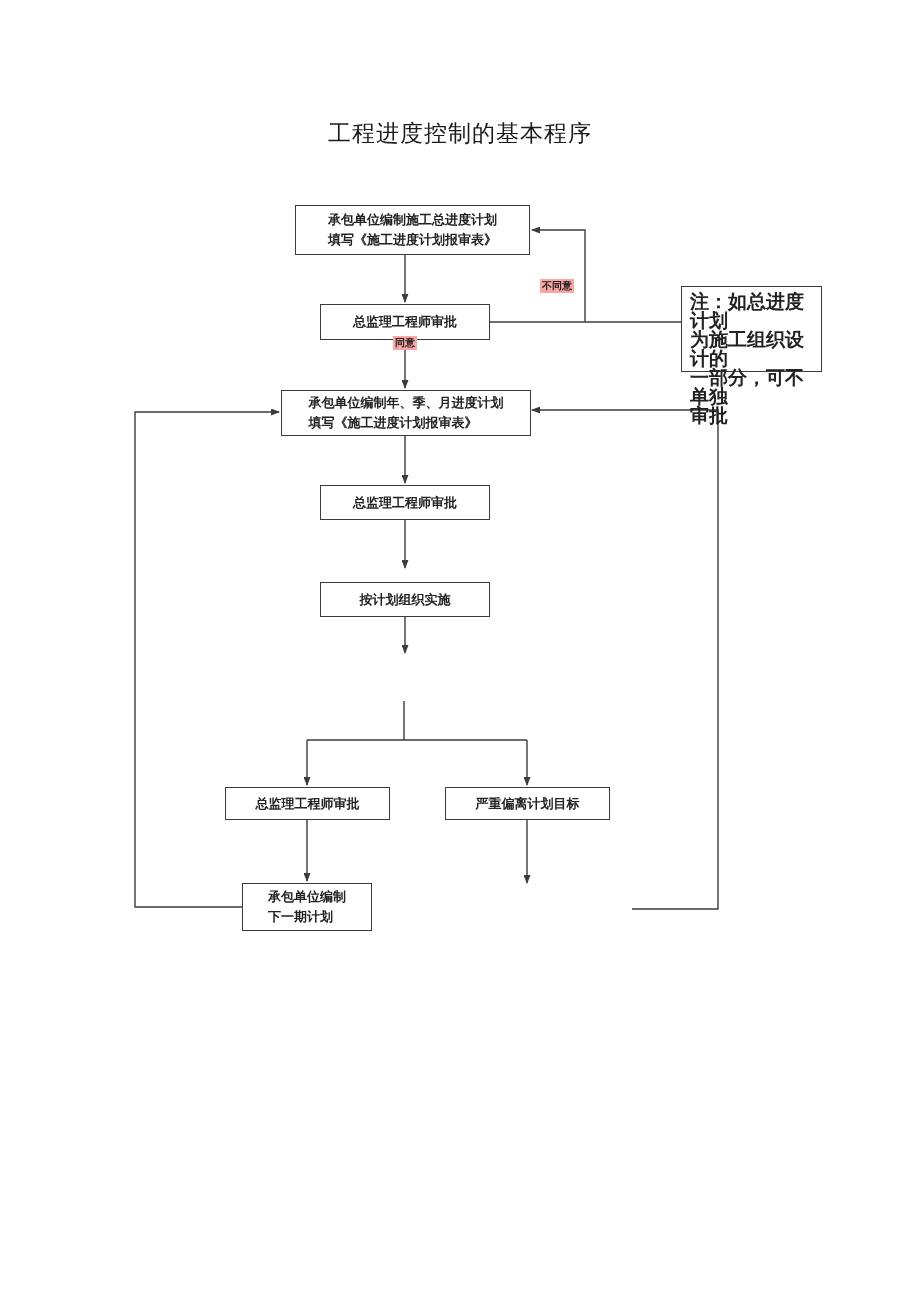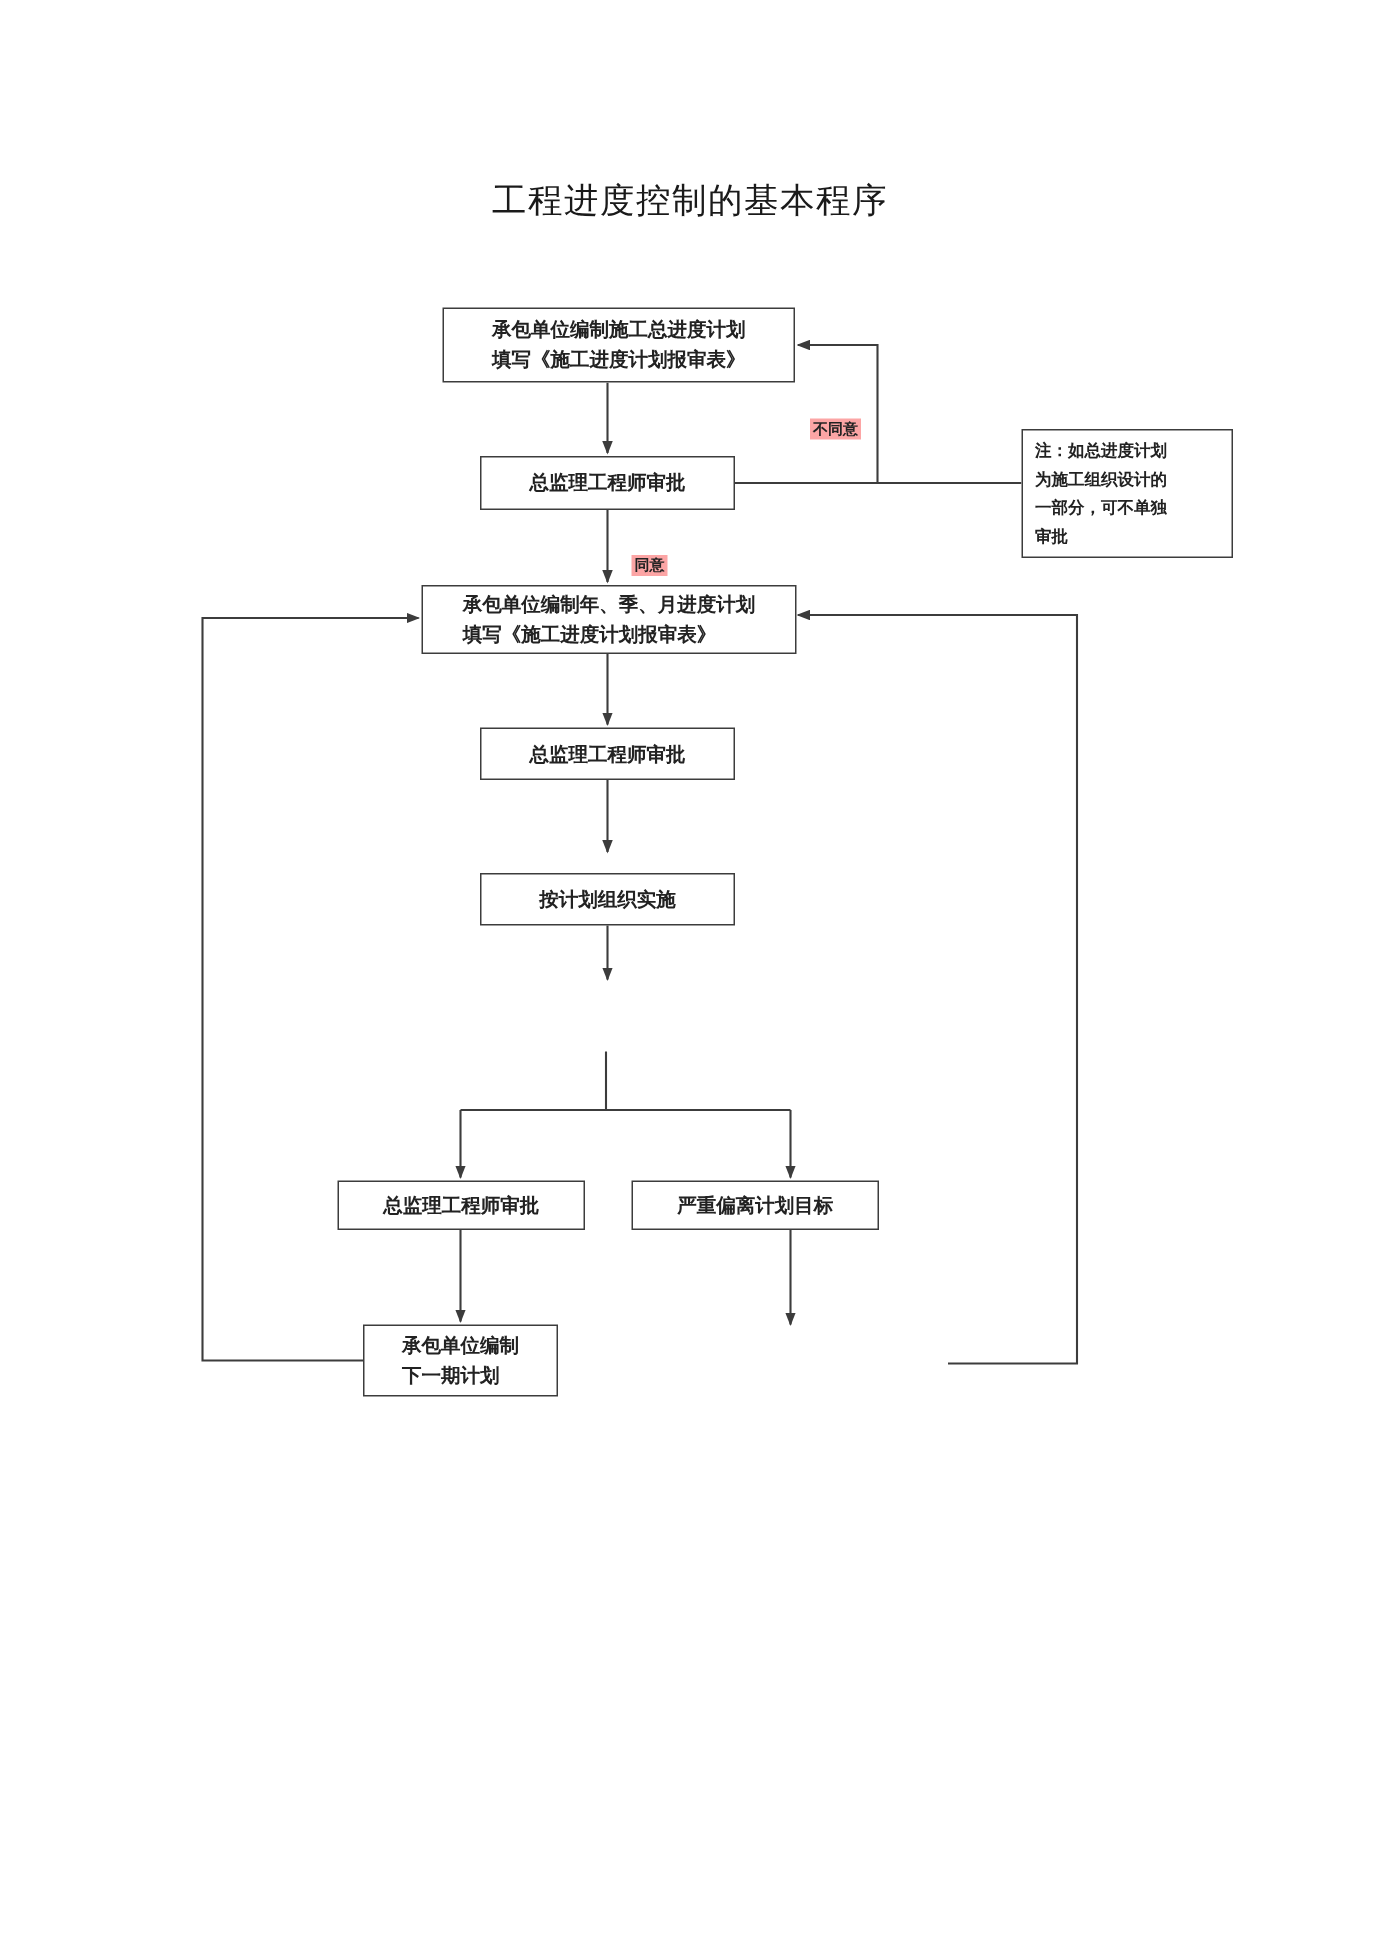--- a/index.html
+++ b/index.html
@@ -45,21 +45,21 @@
     font-weight: bold;
     line-height: 20px;
     white-space: pre-line;
     color: #222222;
   }
   .note-box {
     position: absolute;
     z-index: 2;
     border: 1.4px solid #3c3c3c;
     background: #ffffff;
-    font-size: 11px;
+    font-size: 19px;
     font-weight: bold;
     line-height: 19px;
     white-space: pre-line;
     text-align: left;
     padding: 5px 8px;
     color: #222222;
   }
   .flow-label {
     position: absolute;
     z-index: 3;
@@ -119,31 +119,31 @@
 
   <div class="node" style="left:320px; top:304px; width:170px; height:36px;">总监理工程师审批</div>
 
   <div class="note-box" style="left:681px; top:286px; width:141px; height:86px;">注：如总进度计划
 为施工组织设计的
 一部分，可不单独
 审批</div>
 
   <div class="flow-label" style="left:540px; top:279px;">不同意</div>
 
-  <div class="flow-label" style="left:393px; top:370px;margin-left:28px;">同意</div>
+  <div class="flow-label" style="left:393px; top:336px;">同意</div>
 
   <div class="node" style="left:281px; top:390px; width:250px; height:46px;">承包单位编制年、季、月进度计划
 填写《施工进度计划报审表》</div>
 
   <div class="node" style="left:320px; top:485px; width:170px; height:35px;">总监理工程师审批</div>
 
   <div class="node" style="left:320px; top:570px; width:170px; height:35px;margin-top:12px;">按计划组织实施</div>
 
 
   <div class="node" style="left:225px; top:787px; width:165px; height:33px;">总监理工程师审批</div>
 
-  <div class="node" style="left:421px; top:787px; width:165px; height:33px;">严重偏离计划目标</div>
+  <div class="node" style="left:445px; top:787px; width:165px; height:33px;">严重偏离计划目标</div>
 
   <div class="node" style="left:242px; top:883px; width:130px; height:48px;">承包单位编制
 下一期计划</div>
 
 
 </div>
 
 </body></html>

